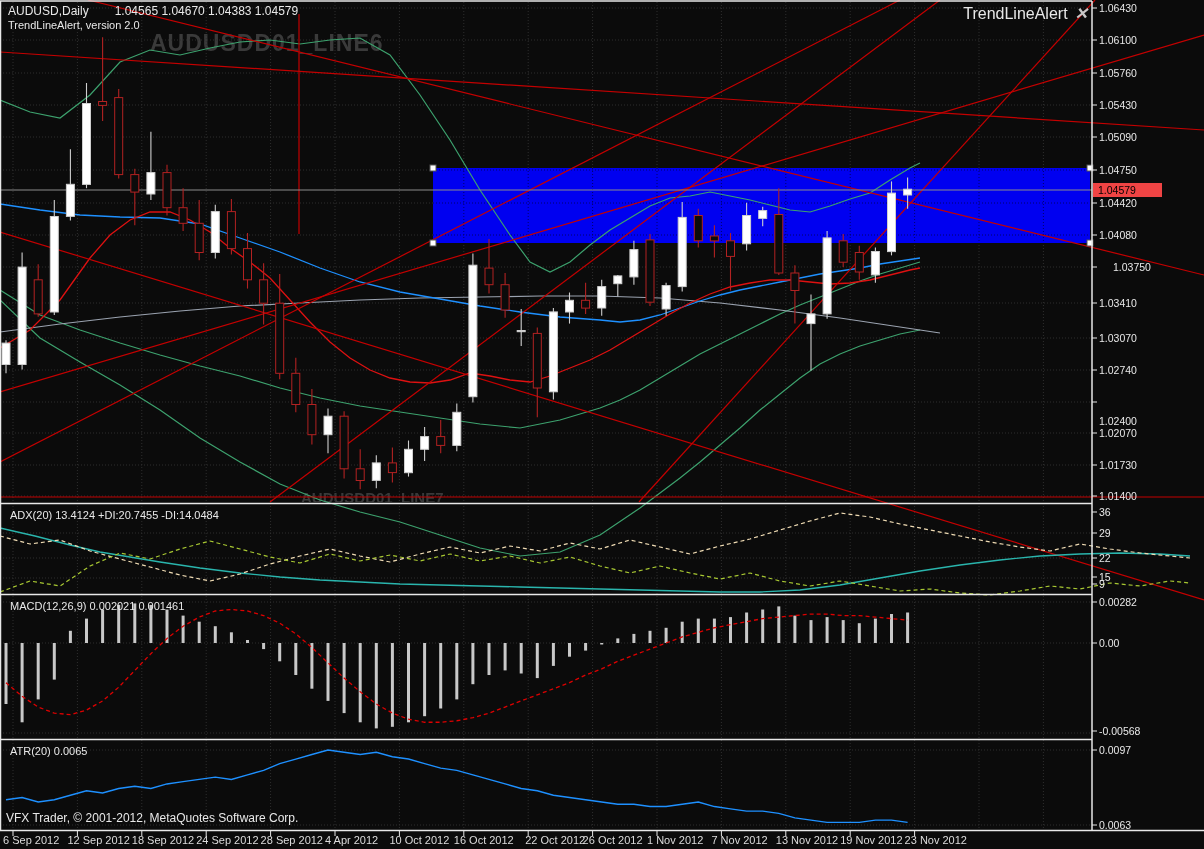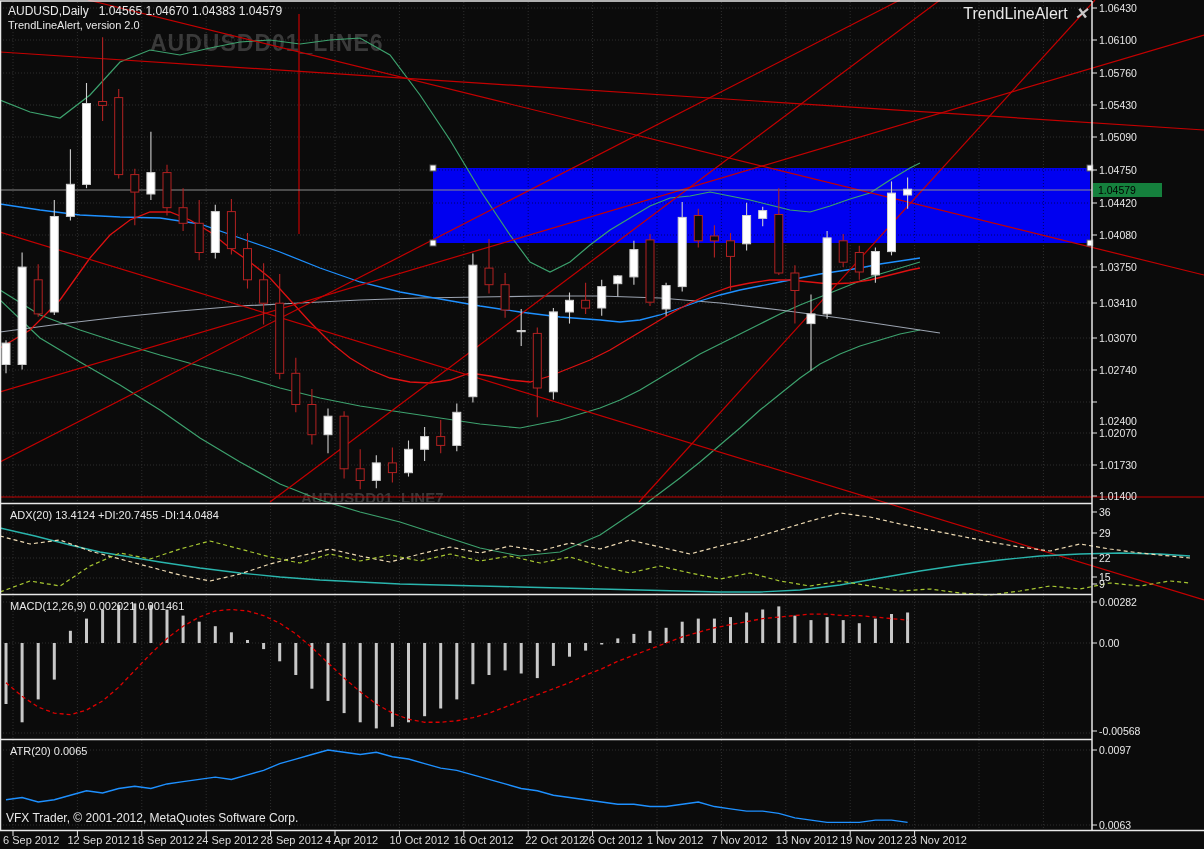--- a/index.html
+++ b/index.html
@@ -3,28 +3,28 @@
 <meta charset="utf-8">
 <style>
   html,body{margin:0;padding:0;background:#000;}
   .screen{position:relative;width:1204px;height:849px;background:#0b0b0b;overflow:hidden;
           font-family:"Liberation Sans",sans-serif;color:#e8e8e8;}
   .wm{position:absolute;z-index:1;color:#3a3a3a;font-weight:bold;white-space:nowrap;}
   .wm6{left:150px;top:30px;font-size:23px;letter-spacing:1px;}
   .wm7{left:301px;top:489px;font-size:15px;height:13px;overflow:hidden;}
   svg#cv{position:absolute;left:0;top:0;z-index:2;}
   .hdr1{position:absolute;z-index:3;left:8px;top:4px;font-size:12px;white-space:nowrap;}
-  .hdr1 .ohlc{margin-left:10px;}
+  .hdr1 .ohlc{margin-left:26px;}
   .hdr2{position:absolute;z-index:3;left:8px;top:19px;font-size:11px;white-space:nowrap;}
   .wtitle{position:absolute;z-index:3;top:4px;right:116px;font-size:16px;white-space:nowrap;}
   .close{margin-left:7px;color:#c8c8c8;font-weight:bold;font-style:italic;cursor:pointer;}
   .plabel{position:absolute;z-index:3;left:10px;font-size:11px;white-space:nowrap;}
   .copyright{position:absolute;z-index:3;left:6px;top:811px;font-size:12px;}
   .alabel{position:absolute;z-index:3;left:1099px;font-size:10.5px;transform:translateY(-50%);white-space:nowrap;}
-  .pricebox{position:absolute;z-index:4;left:1093px;top:183px;width:64px;height:14px;background:#15803d;
+  .pricebox{position:absolute;z-index:4;left:1093px;top:183px;width:64px;height:14px;background:#ef4444;
             color:#000;font-size:10.5px;line-height:14px;padding-left:5px;}
   .dlabel{position:absolute;z-index:3;top:834px;font-size:11px;color:#dcdcdc;white-space:nowrap;}
 </style>
 </head>
 <body>
 
 <div class="screen">
   <div class="wm wm6">AUDUSDD01_LINE6</div>
   <div class="wm wm7">AUDUSDD01_LINE7</div>
 
@@ -374,21 +374,21 @@
 
   <div id="priceAxis">
       <div class="alabel" style="top: 8px;">1.06430</div>
       <div class="alabel" style="top: 40px;">1.06100</div>
       <div class="alabel" style="top: 73px;">1.05760</div>
       <div class="alabel" style="top: 105px;">1.05430</div>
       <div class="alabel" style="top: 137px;">1.05090</div>
       <div class="alabel" style="top: 170px;">1.04750</div>
       <div class="alabel" style="top: 203px;">1.04420</div>
       <div class="alabel" style="top: 235px;">1.04080</div>
-      <div class="alabel" style="top: 267px;">1.03750</div>
+      <div class="alabel" style="top: 267px; margin-left: 14px;">1.03750</div>
       <div class="alabel" style="top: 303px;">1.03410</div>
       <div class="alabel" style="top: 338px;">1.03070</div>
       <div class="alabel" style="top: 370px;">1.02740</div>
       <div class="alabel" style="top: 402px; margin-top: 19px;">1.02400</div>
       <div class="alabel" style="top: 433px;">1.02070</div>
       <div class="alabel" style="top: 465px;">1.01730</div>
       <div class="alabel" style="top: 496px;">1.01400</div>
     </div>
   <div class="pricebox">1.04579</div>
   <div id="indAxis">

